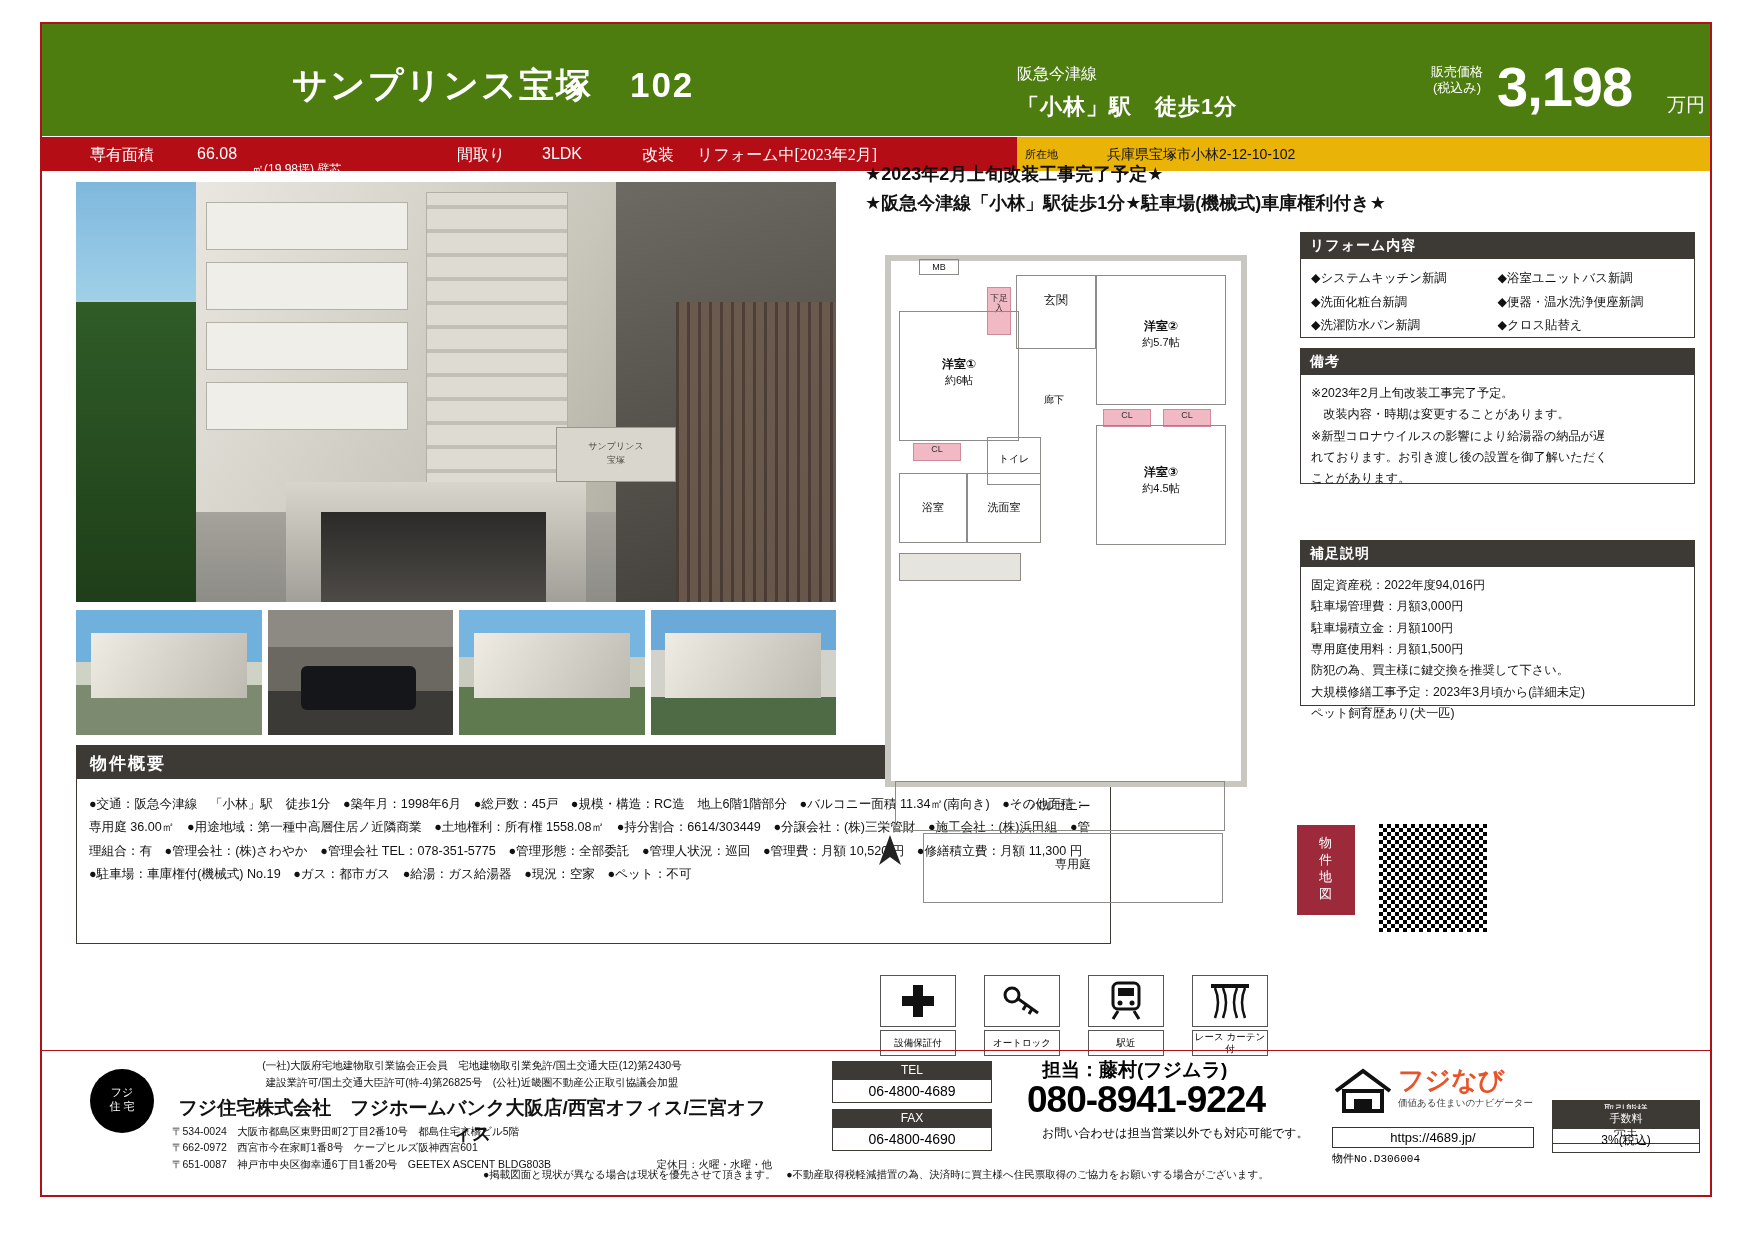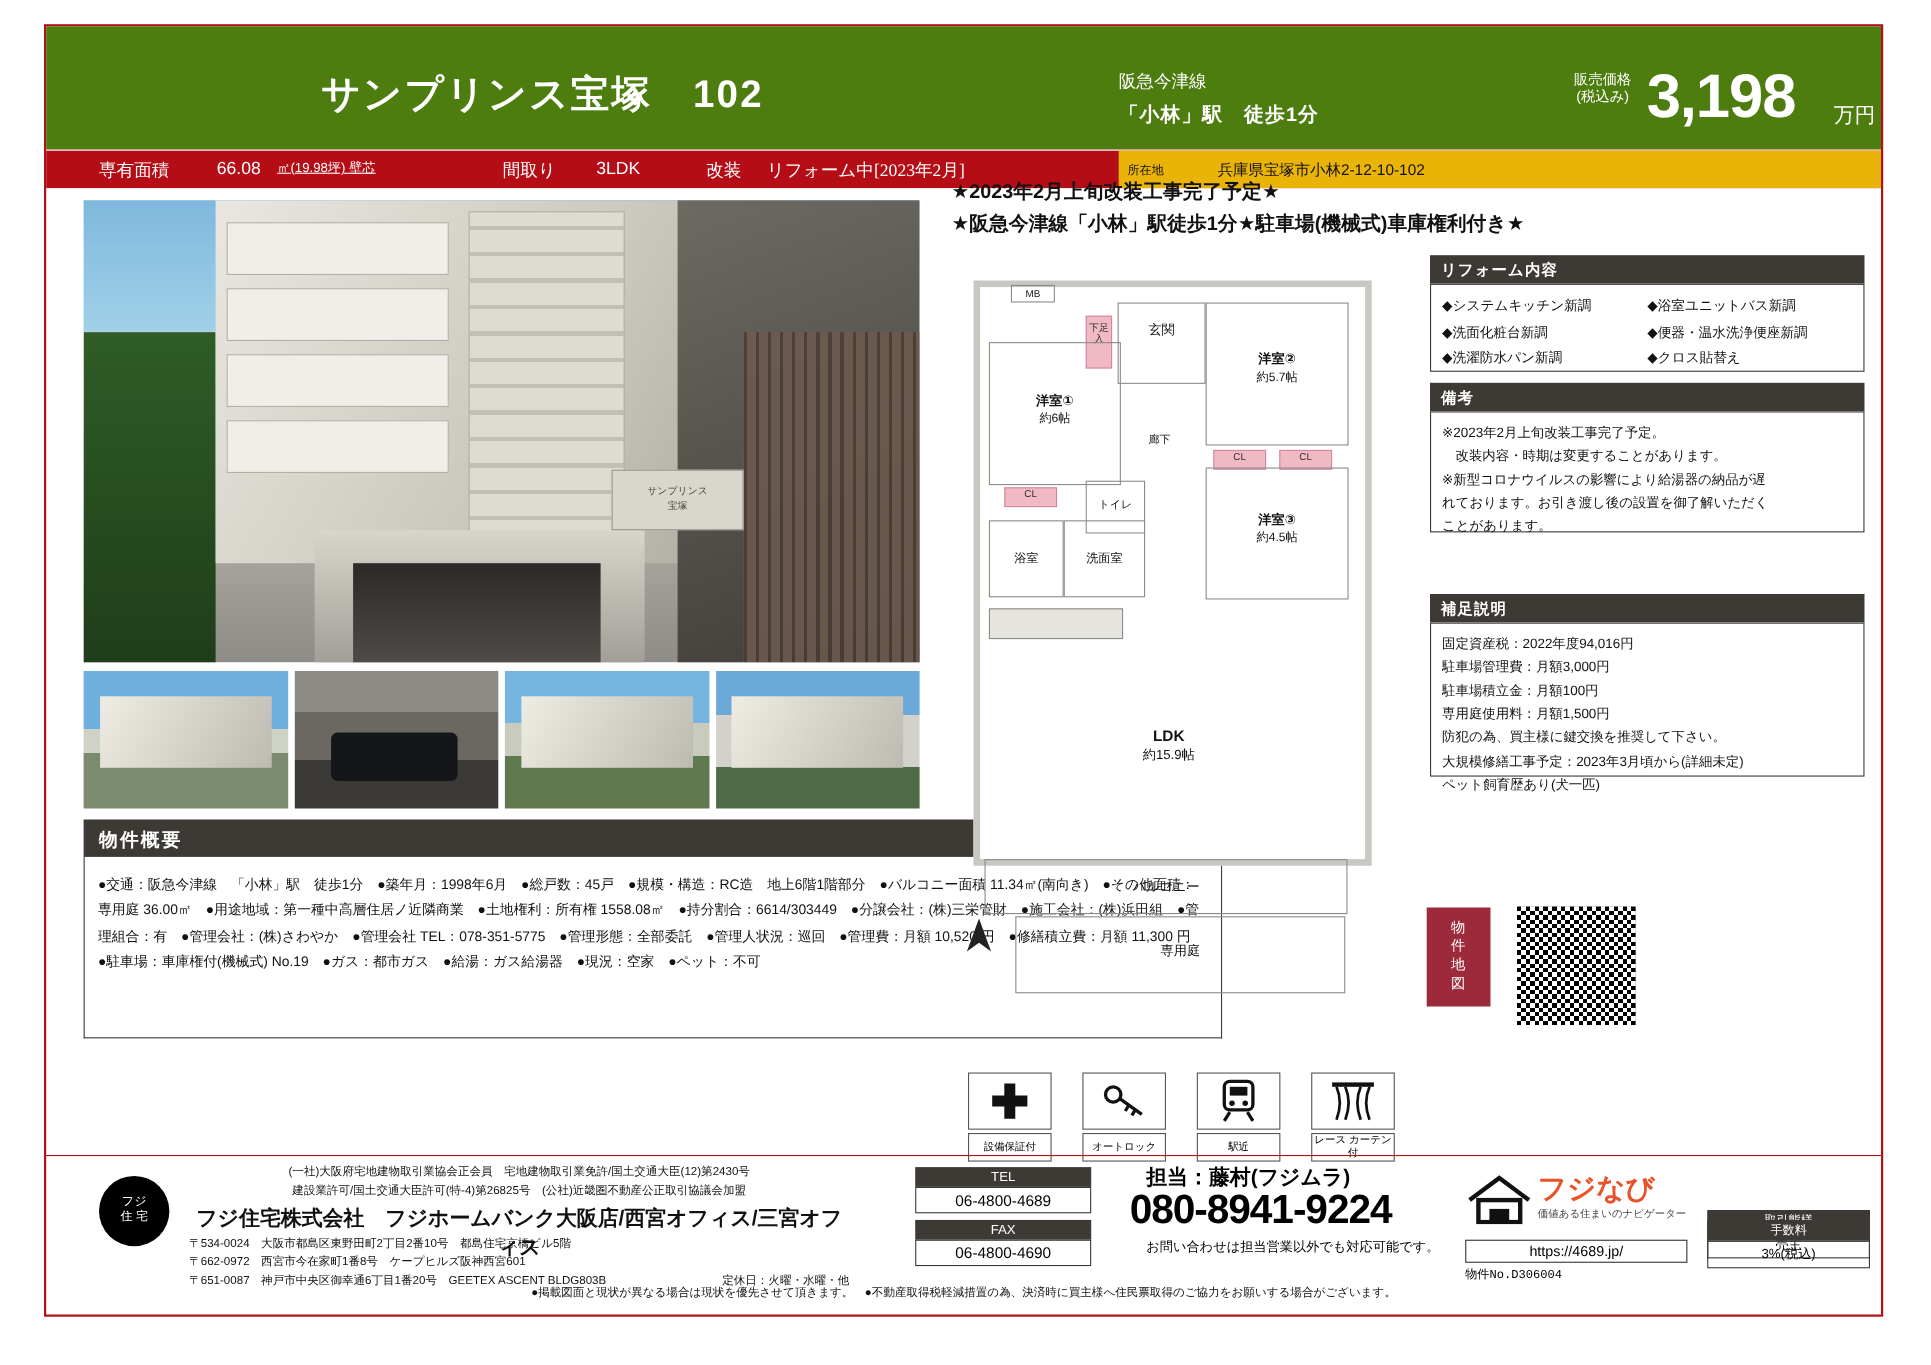--- a/index.html
+++ b/index.html
@@ -3,21 +3,21 @@
 <meta charset="utf-8">
 <style>
   html,body{margin:0;padding:0;background:#fff;}
   body{font-family:"Liberation Sans","DejaVu Sans",sans-serif;}
   #sheet{position:relative;width:1755px;height:1241px;background:#fff;overflow:hidden;}
   .frame{position:absolute;left:40px;top:22px;width:1672px;height:1175px;border:2px solid #b01117;box-sizing:border-box;}
   
   .hdr{position:absolute;left:42px;top:24px;width:1668px;height:112px;background:#4d7c0f;color:#fff;}
   .hdr .title{position:absolute;left:250px;top:38px;font-size:35px;font-weight:bold;letter-spacing:2px;}
   .hdr .line-name{position:absolute;left:975px;top:40px;font-size:16px;}
-  .hdr .station{position:absolute;left:975px;top:68px;font-size:18px;font-weight:bold;letter-spacing:1px;}
+  .hdr .station{position:absolute;left:975px;top:68px;font-size:22px;font-weight:bold;letter-spacing:1px;}
   .hdr .price-label{position:absolute;left:1370px;top:40px;font-size:13px;text-align:center;width:90px;line-height:1.25;}
   .hdr .price-num{position:absolute;left:1455px;top:30px;font-size:56px;font-weight:bold;letter-spacing:-1px;}
   .hdr .price-unit{position:absolute;left:1625px;top:68px;font-size:19px;}
   .hdr2{position:absolute;left:42px;top:136px;width:1668px;height:34px;background:#b50d16;color:#fff;border-top:1px solid #fff;}
   .hdr2 .c{position:absolute;top:8px;font-size:16px;}
   .hdr2 .sml{font-size:12px;}
   .addr-box{position:absolute;left:975px;top:0px;width:693px;height:34px;background:#eab308;color:#000;border-left:0;}
   .addr-box .lbl{position:absolute;left:8px;top:10px;font-size:11px;color:#111;}
   .addr-box .val{position:absolute;left:90px;top:9px;font-size:14px;color:#111;}
   
@@ -109,21 +109,21 @@
       <div>販売価格</div>
       <div>(税込み)</div>
     </div>
     <div class="price-num">3,198</div>
     <div class="price-unit">万円</div>
   </div>
 
   <div class="hdr2">
     <div class="c" style="left:48px;">専有面積</div>
     <div class="c" style="left:155px;">66.08</div>
-    <div class="c sml" style="left:210px;top:7px;text-decoration:underline;">㎡(19.98坪) 壁芯</div>
+    <div class="c sml" style="left:210px;top:24px;">㎡(19.98坪) 壁芯</div>
     <div class="c" style="left:415px;">間取り</div>
     <div class="c" style="left:500px;">3LDK</div>
     <div class="c" style="left:600px;">改装</div>
     <div class="c" style="left:655px;font-family:Liberation Serif, serif;">リフォーム中[2023年2月]</div>
     <div class="addr-box">
       <div class="lbl">所在地</div>
       <div class="val">兵庫県宝塚市小林2-12-10-102</div>
     </div>
   </div>
 
@@ -196,24 +196,20 @@
 
       <div class="rm" style="left:8px;top:212px;width:68px;height:70px;font-size:11px;padding-top:26px;box-sizing:border-box;">浴室</div>
 
       <div class="rm" style="left:76px;top:212px;width:74px;height:70px;font-size:11px;padding-top:26px;box-sizing:border-box;">洗面室</div>
 
       <div class="rm" style="left:205px;top:164px;width:130px;height:120px;padding-top:38px;box-sizing:border-box;">
         <b>洋室③</b>
         <span>約4.5帖</span>
       </div>
 
-      <div class="rm" style="left:8px;top:300px;width:327px;height:215px;border:0;padding-top:100px;box-sizing:border-box;font-size:14px;">
-        <b>LDK</b>
-        <span style="font-size:12px;">約15.9帖</span>
-      </div>
       <div class="greywall" style="left:8px;top:292px;width:120px;height:26px;background:#e6e4df;border:1px solid #8d8b87;"></div>
     </div>
 
     <div class="balc" style="left:30px;top:546px;width:330px;height:50px;">バルコニー</div>
 
     <div class="niwa" style="left:58px;top:598px;width:300px;height:70px;">専用庭</div>
     <svg class="compass" viewBox="0 0 30 34">
       <polygon points="15,0 26,30 15,22 4,30" fill="#222"></polygon>
     </svg>
   </div>

